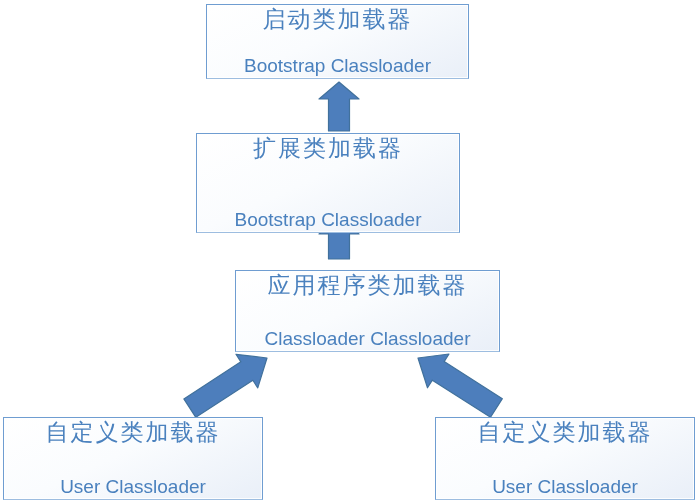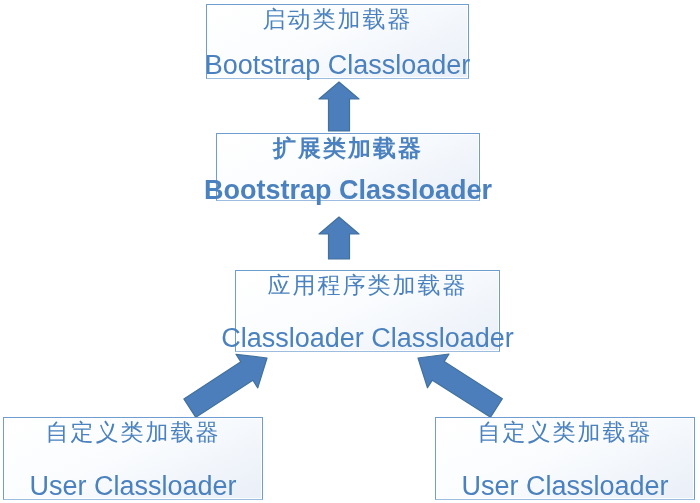--- a/index.html
+++ b/index.html
@@ -31,27 +31,27 @@
     text-align: center;
   }
   .box .zh {
     font-size: 23px;
     line-height: 28px;
     color: #4a81be;
     letter-spacing: 2px;
     white-space: nowrap;
   }
   .box .en {
-    font-size: 27px;
+    font-size: 19px;
     line-height: 25px;
     color: #4a81be;
     white-space: nowrap;
   }
   .box-bootstrap   { left: 206px; top: 4px;   width: 263px; height: 75px; }
-  .box-extension   { left: 216px; top: 133px; width: 264px; height: 68px; font-weight: bold; }
+  .box-extension   { left: 196px; top: 133px; width: 264px; height: 100px; }
   .box-application { left: 207px; top: 270px; width: 265px; height: 82px; margin-left: 28px; }
   .box-user-left   { left: 3px;   top: 417px; width: 260px; height: 83px; }
   .box-user-right  { left: 435px; top: 417px; width: 260px; height: 83px; }
 </style>
 </head>
 <body>
 
 <div class="canvas">
 
   <svg class="arrows-layer" width="700" height="503" viewBox="0 0 700 503" xmlns="http://www.w3.org/2000/svg">

